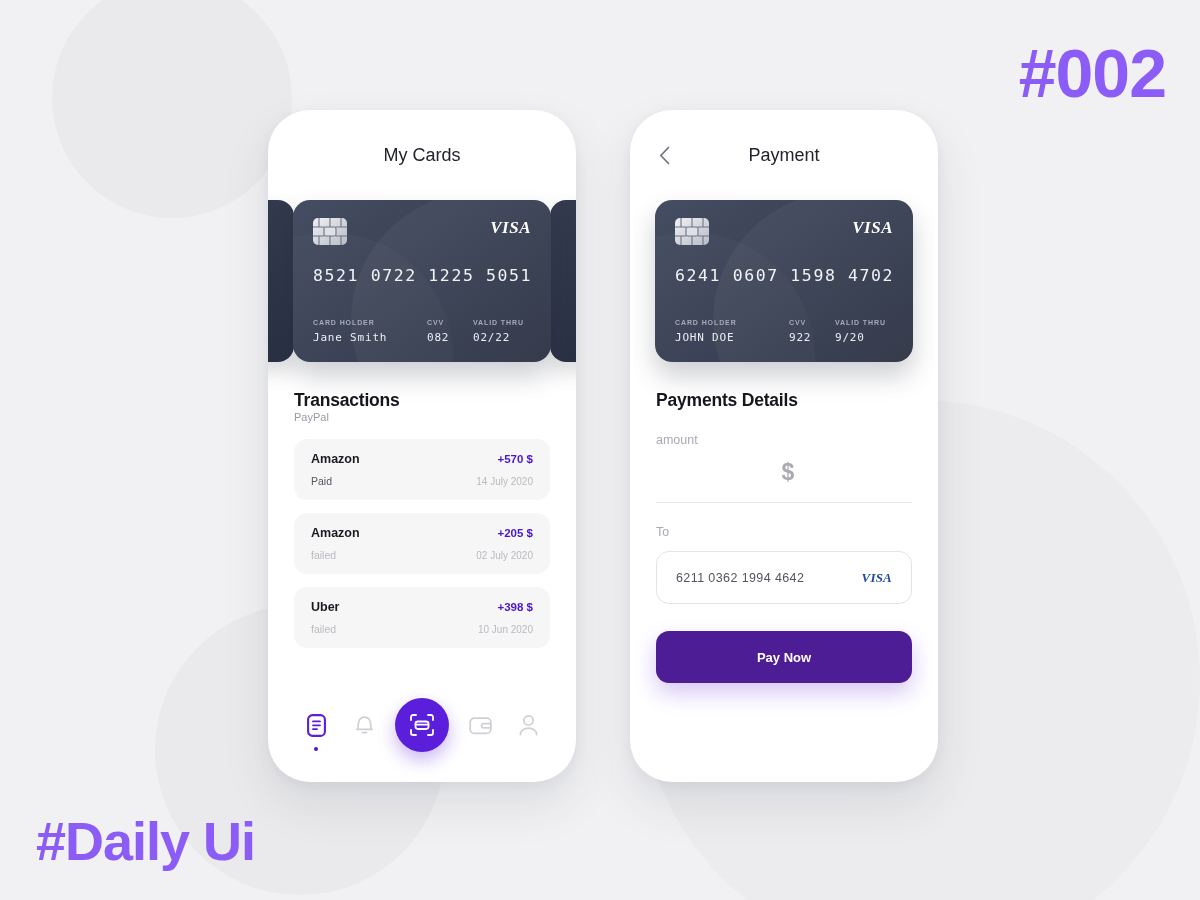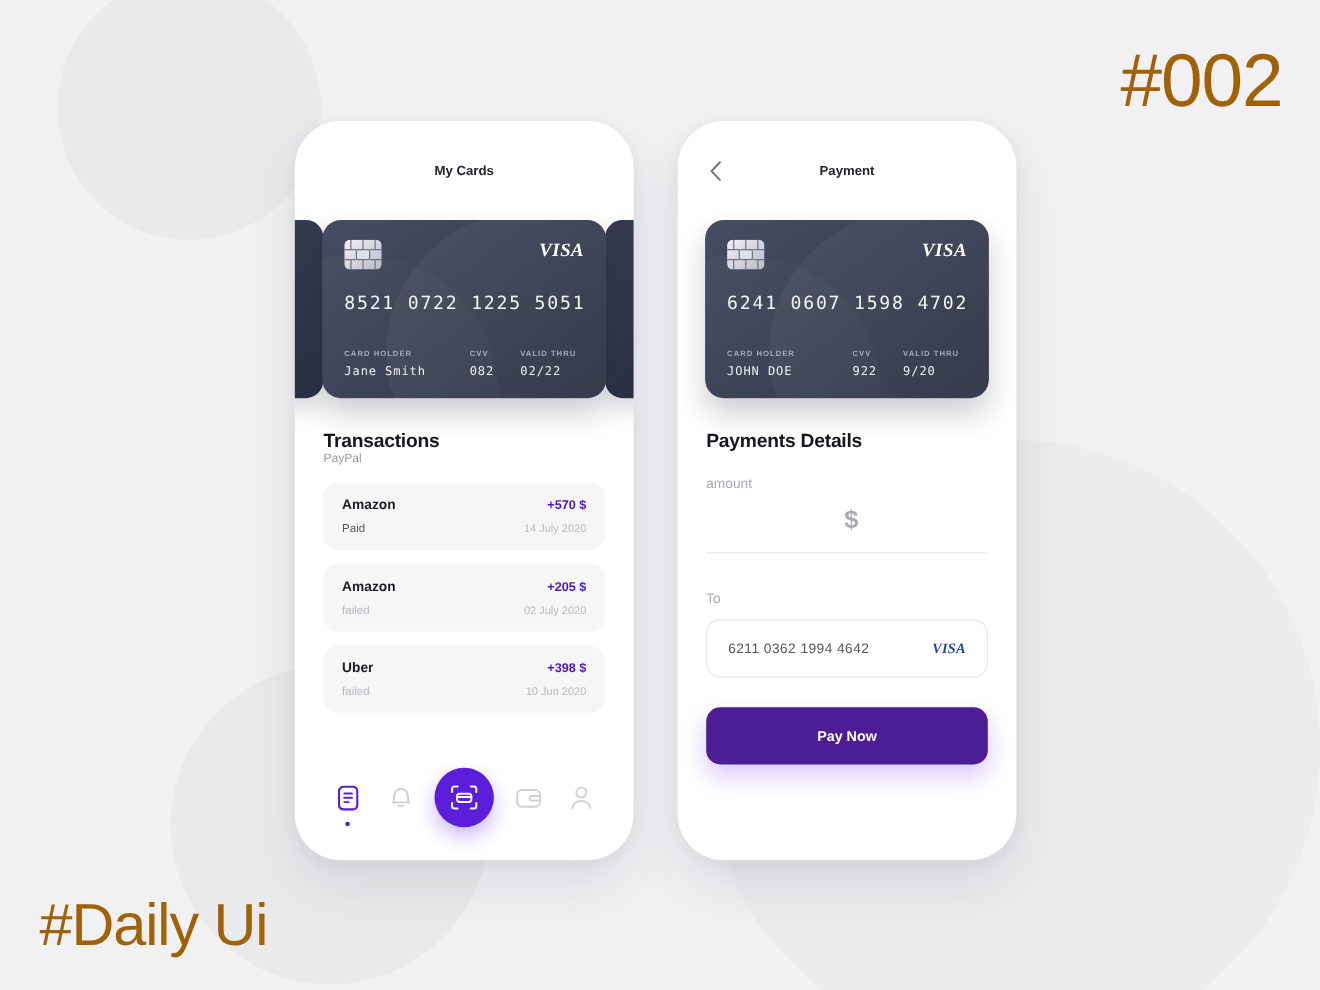--- a/index.html
+++ b/index.html
@@ -11,41 +11,41 @@
   }
 
   
   .bg-layer { position:absolute; inset:0; overflow:hidden; }
   .bg-circle { position:absolute; border-radius:50%; background:#eaeaec; }
   .circle-tl { width:240px; height:240px; left:52px; top:-22px; }
   .circle-bl { width:290px; height:290px; left:155px; top:605px; }
   .circle-r  { width:560px; height:560px; left:640px; top:400px; background:#ececee; }
 
   .watermark {
-    position:absolute; color:#a16207; font-weight:normal;
+    position:absolute; color:#8b5cf6; font-weight:bold;
     letter-spacing:-1px; user-select:none;
   }
   .wm-num  { right:34px; top:34px; font-size:68px; }
   .wm-daily{ left:36px; bottom:28px; font-size:54px; }
 
   
   .phone {
     position:absolute; background:#ffffff; border-radius:42px;
     box-shadow:0 22px 48px rgba(40,45,70,.10), 0 4px 14px rgba(40,45,70,.05);
     overflow:hidden;
   }
   .phone-left  { left:268px; top:110px; width:308px; height:672px; }
-  .phone-right { left:616px; top:110px; width:308px; height:672px; }
+  .phone-right { left:630px; top:110px; width:308px; height:672px; }
 
   
   .screen-header {
     height:90px; display:flex; align-items:center; justify-content:center;
     position:relative;
   }
-  .screen-title { font-size:12px; font-weight:700; color:#22232b; }
+  .screen-title { font-size:18px; font-weight:400; color:#22232b; }
   .back-btn {
     position:absolute; left:22px; top:50%; transform:translateY(-50%);
     width:24px; height:24px; display:flex; align-items:center; justify-content:center;
     cursor:pointer;
   }
 
   
   .card-rail { position:relative; height:162px; }
   .side-card {
     position:absolute; top:0; width:62px; height:162px; border-radius:16px;
@@ -151,21 +151,21 @@
   }
   .amount-val {
     font-size:55px; font-weight:400; color:#3f4046; letter-spacing:-2px;
     line-height:1;
   }
   .amount-cur {
     font-size:23px; font-weight:700; color:#a9aab2; margin-left:8px; margin-top:4px;
   }
   .divider { height:1px; background:#e6e6e9; }
 
-  .to-label { font-size:12.5px; color:#a9aab2; margin-top:34px; }
+  .to-label { font-size:12.5px; color:#a9aab2; margin-top:22px; }
   .to-field {
     margin-top:12px; height:53px; border:1px solid #e4e4e8; border-radius:13px;
     display:flex; align-items:center; justify-content:space-between;
     padding:0 19px; background:#fff; cursor:pointer;
   }
   .to-number { font-size:12.5px; color:#54555e; letter-spacing:.4px; }
   .visa-small {
     font-family:"Liberation Serif", serif;
     font-style:italic; font-weight:bold; font-size:13px;
     color:#1a4a9c; letter-spacing:.2px;

